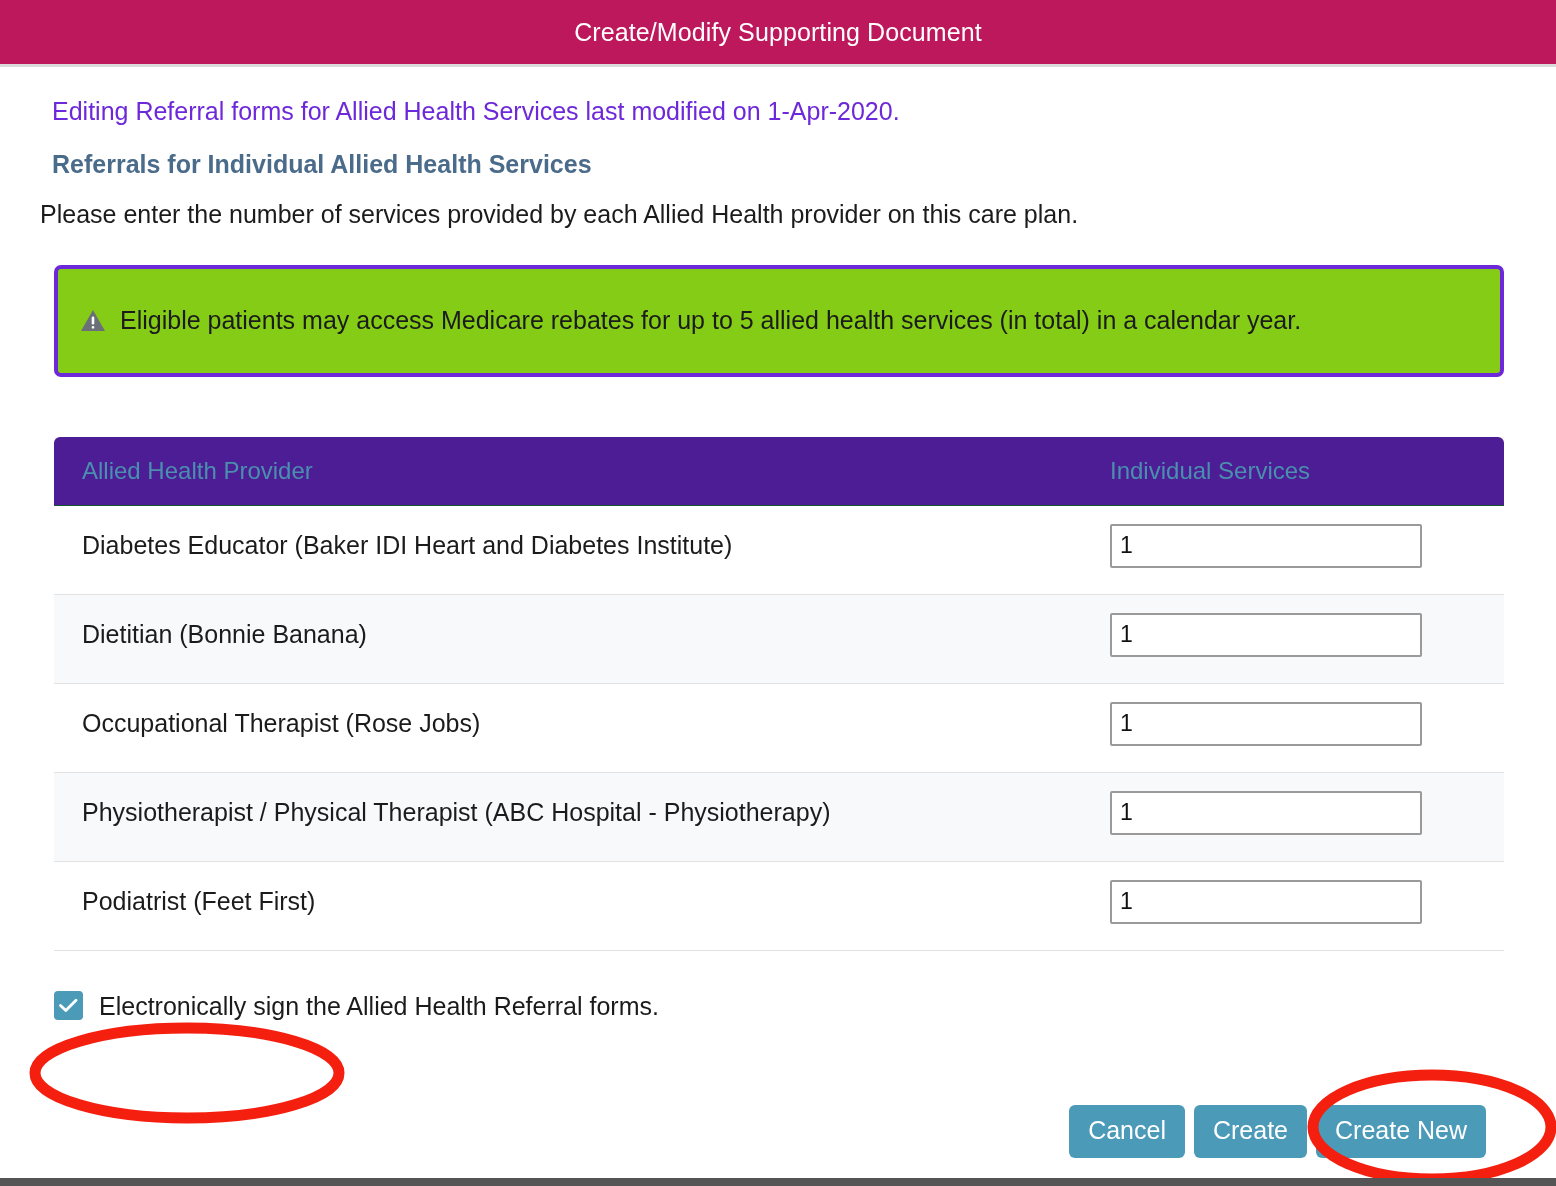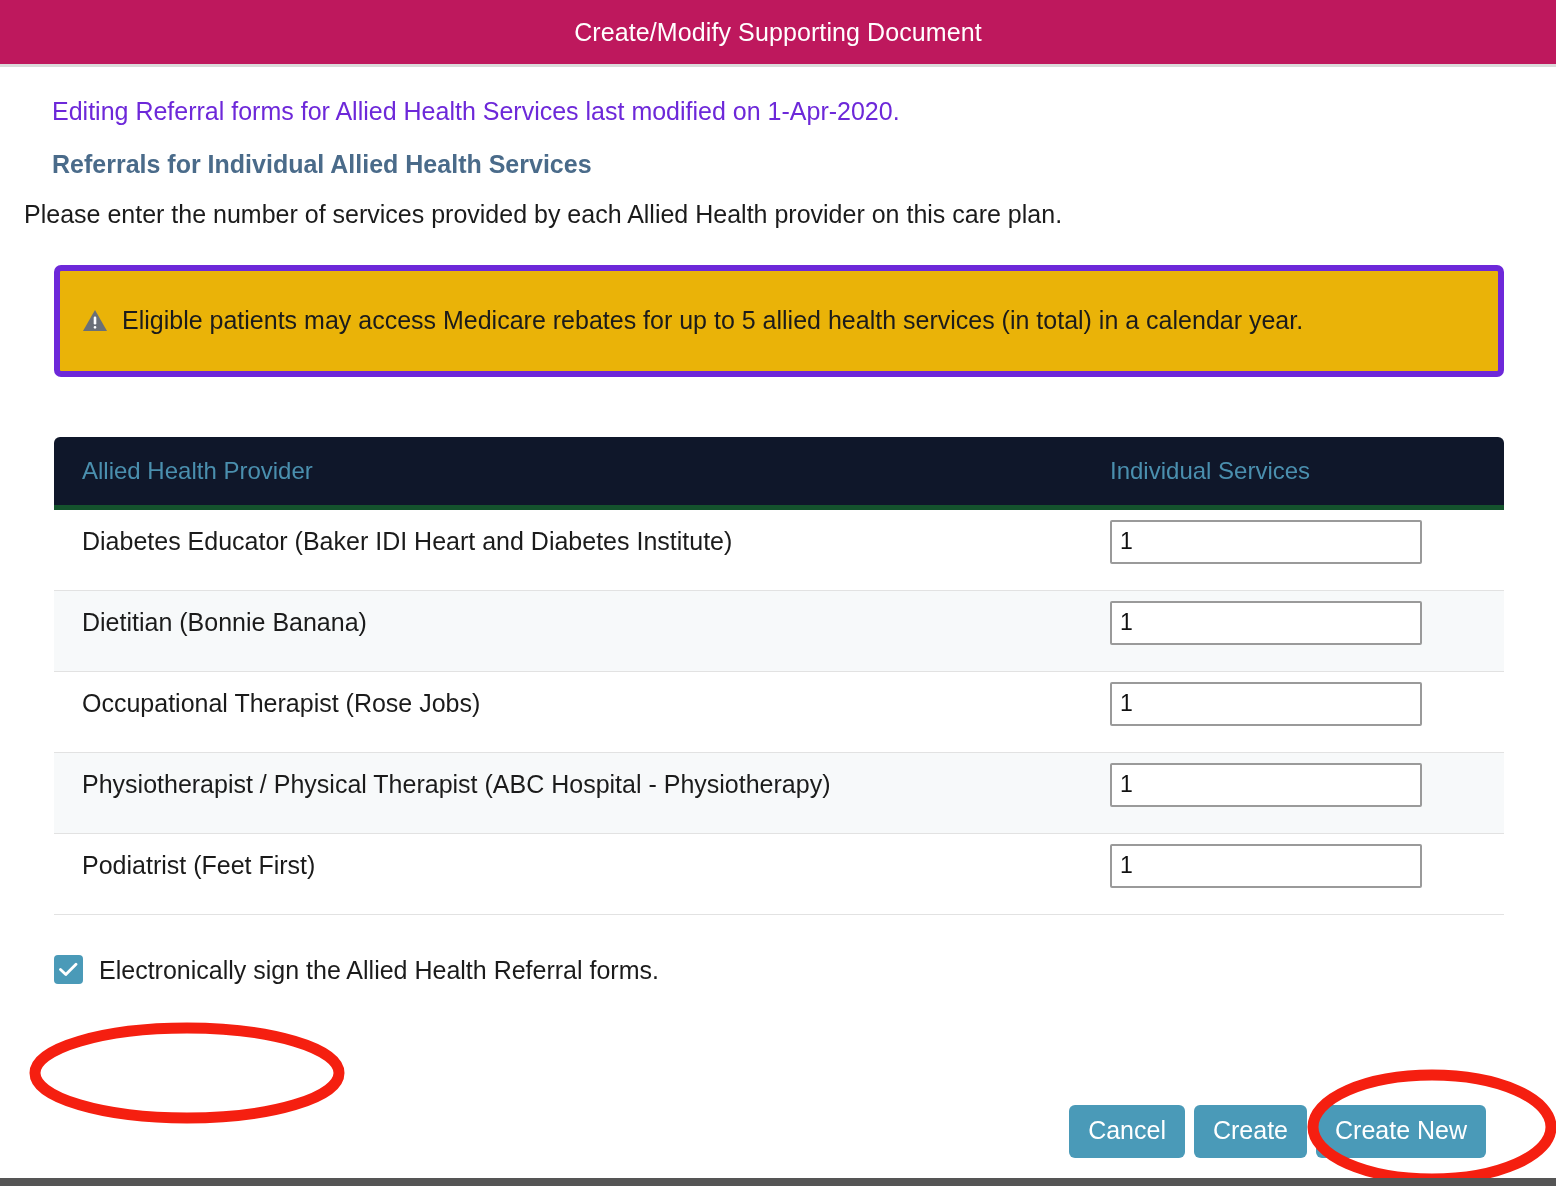--- a/index.html
+++ b/index.html
@@ -55,34 +55,34 @@
     margin: 0;
     padding: 22px 0 0 52px;
     font-size: 25px;
     font-weight: bold;
     color: #4a6b8a;
     line-height: 1.2;
   }
 
   .instruction-line {
     margin: 0;
-    padding: 20px 0 0 24px;
+    padding: 20px 0 0 40px;
     font-size: 25px;
     color: #1b1b1b;
     line-height: 1.25;
   }
 
   
   .warning-box {
     position: relative;
     margin: 34px 0 12px 54px;
     width: 1450px;
     min-height: 112px;
-    background: #eab308;
-    border: 6px solid #6d28d9;
+    background: #84cc16;
+    border: 4px solid #6d28d9;
     border-radius: 7px;
     display: flex;
     align-items: center;
     padding: 0 22px;
   }
   .warning-icon {
     width: 26px;
     height: 26px;
     flex: 0 0 26px;
     margin-right: 14px;
@@ -99,37 +99,37 @@
     position: relative;
     margin: 60px 0 0 54px;
     width: 1450px;
   }
   .data-table {
     width: 100%;
     border-collapse: collapse;
     table-layout: fixed;
   }
   .data-table thead th {
-    background: #0f172a;
+    background: #4c1d95;
     color: #4a8fae;
     font-size: 24px;
     font-weight: normal;
     text-align: left;
     padding: 20px 0 20px 28px;
-    border-bottom: 5px solid #14532d;
+    border-bottom: 1px solid #14532d;
   }
   .data-table thead th:first-child { border-top-left-radius: 6px; }
   .data-table thead th:last-child  { border-top-right-radius: 6px; }
   .col-provider { width: 1028px; }
   .col-services { width: 422px; }
 
   .data-table tbody td {
     font-size: 25px;
     color: #1b1b1b;
-    padding: 10px 0 26px 28px;
+    padding: 18px 0 26px 28px;
     border-bottom: 1px solid #e2e2e2;
     vertical-align: middle;
   }
   .data-table tbody tr:nth-child(odd)  td { background: #ffffff; }
   .data-table tbody tr:nth-child(even) td { background: #f7f9fa; }
   .data-table tbody tr:last-child td { border-bottom: none; }
 
   .td-input { padding-left: 0; }
   .qty-input {
     width: 312px;

